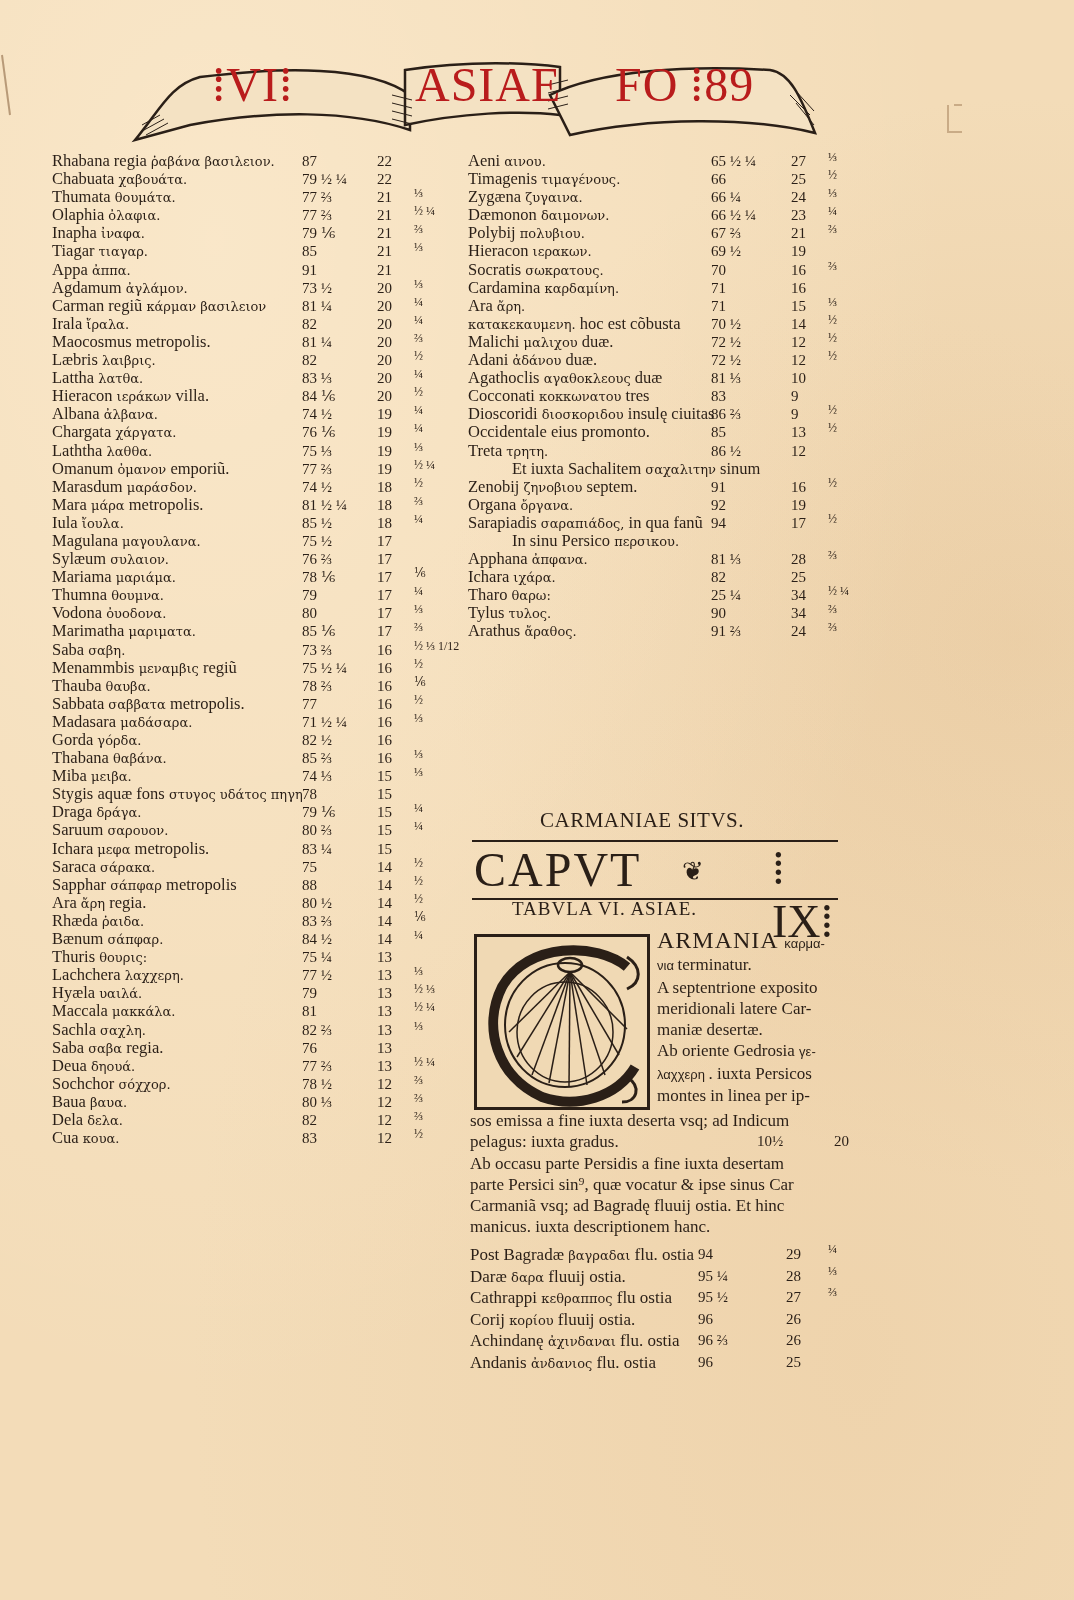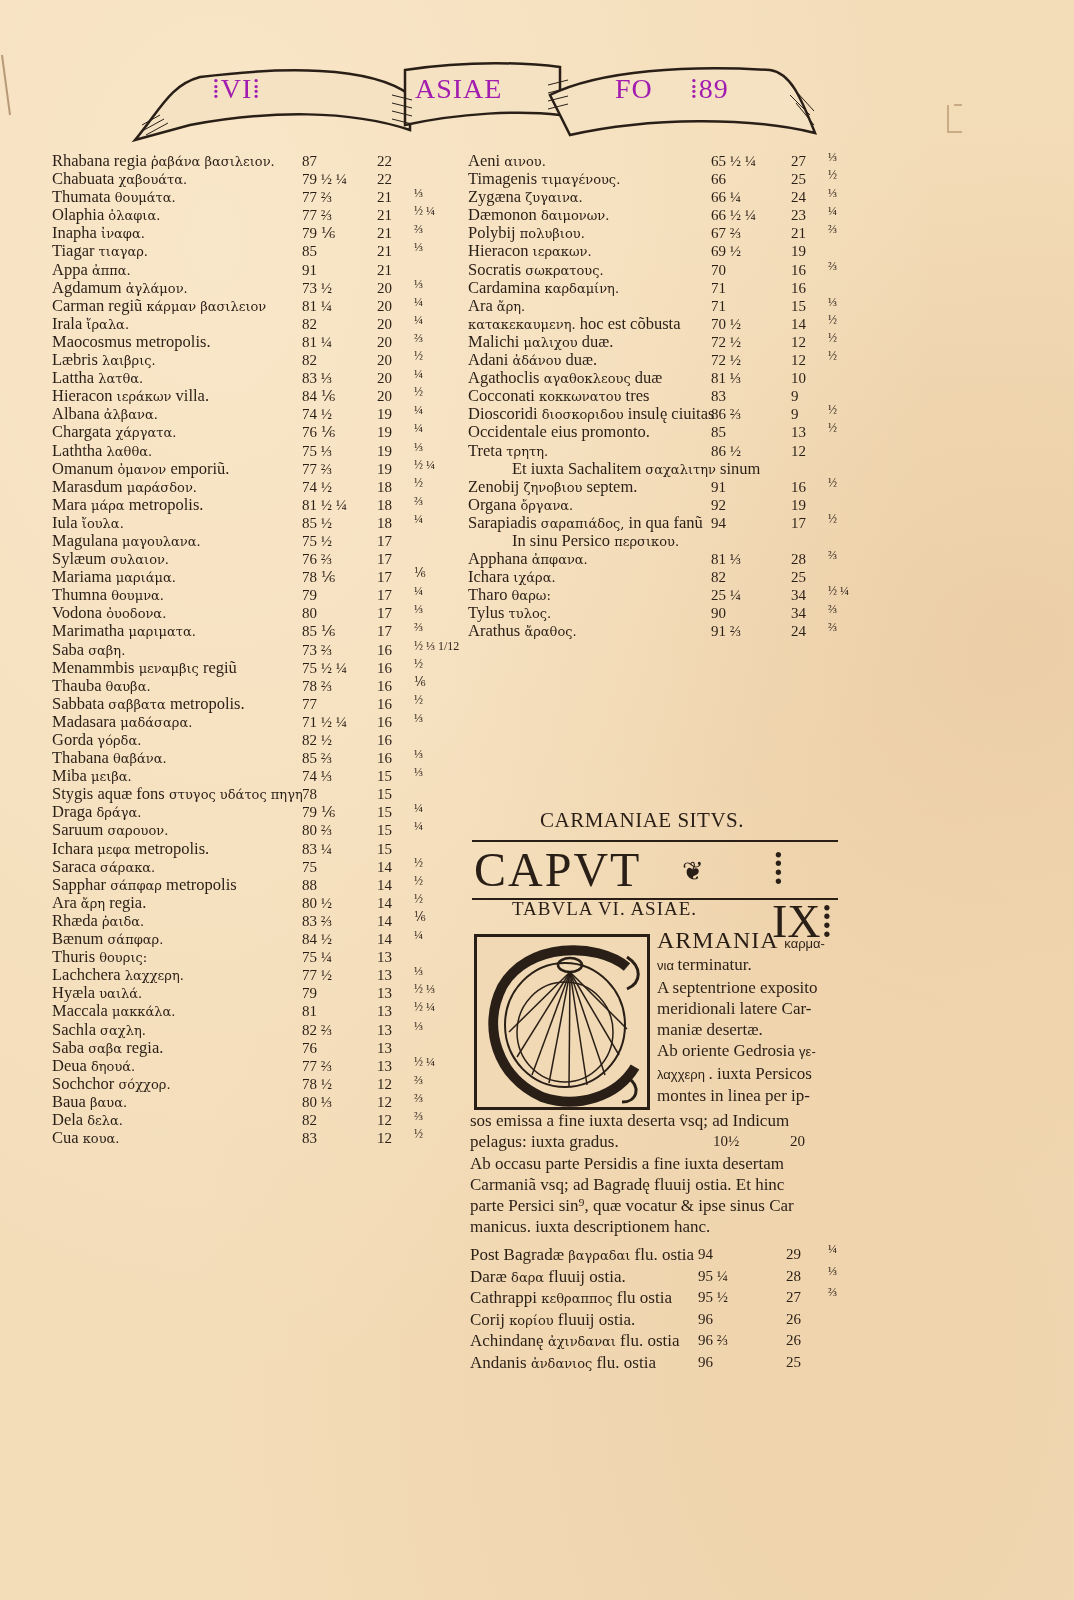--- a/index.html
+++ b/index.html
@@ -13,23 +13,23 @@
     font-family: "DejaVu Serif", "Liberation Serif", serif;
     color: #2a1f17;
     position: relative;
   }
   .page { position: absolute; left: 0; top: 0; width: 1074px; height: 1600px; }
 
   
   .banner { position: absolute; left: 130px; top: 55px; width: 690px; height: 92px; }
   .banner svg { position: absolute; left: 0; top: 0; }
   .banner .btext {
-    position: absolute; top: 18px;
+    position: absolute; top: 2px;
     font-family: "Liberation Serif", "DejaVu Serif", serif;
-    font-size: 28px; color: #a21caf; letter-spacing: 1px;
+    font-size: 48px; color: #b91c1c; letter-spacing: 1px;
   }
   .b-vi { left: 82px; }
   .b-asiae { left: 285px; top: 14px; font-size: 42px; }
   .b-fo { left: 485px; top: 22px; }
   .b-num { left: 560px; top: 16px; font-size: 30px; }
 
   
   .col { position: absolute; top: 152px; }
   .col-left { left: 52px; width: 400px; }
   .col-right { left: 468px; width: 390px; }
@@ -88,21 +88,21 @@
   }
   .initial svg { position: absolute; left: 0; top: 0; }
 
   .para {
     position: absolute; font-family: "Liberation Serif", "DejaVu Serif", serif;
     font-size: 17px; line-height: 21.3px; white-space: nowrap;
   }
   .para .greek { font-size: 13px; font-family: Liberation Sans, sans-serif; margin-top: 44px; }
   .para-side { left: 657px; top: 930px; }
   .para-full { left: 470px; top: 1110px; }
-  .para-full .num { position: absolute; font-size: 15px; }
+  .para-full .num { position: absolute; font-size: 15px; margin-left: 44px; }
 
   .rivers { position: absolute; left: 470px; top: 1244px; width: 390px; }
   .rivers .row { height: 21.5px; line-height: 21px; font-size: 17px; }
   .rivers .row .lon { left: 228px; }
   .rivers .row .lat { left: 304px; margin-left: 12px; }
   .rivers .row .frac { left: 358px; }
 
   .margin-mark { position: absolute; }
 </style>
 </head>
@@ -656,22 +656,22 @@
       <div><span>maniæ desertæ. </span></div>
       <div><span>Ab oriente Gedrosia </span><span class="greek">γε- </span></div>
       <div><span class="greek">λαχχερη </span><span>. iuxta Persicos</span></div>
       <div><span>montes in linea per ip- </span></div>
     </div>
 
   <div class="para para-full" id="fullpara">
       <div style="position: relative;"><span>sos emissa a fine iuxta deserta vsq; ad Indicum</span></div>
       <div style="position: relative;"><span>pelagus: iuxta gradus.</span><span class="num" style="left: 243px; top: 0px;">10½</span><span class="num" style="left: 320px; top: 0px;">20</span></div>
       <div style="position: relative;"><span>Ab occasu parte Persidis a fine iuxta desertam</span></div>
+      <div style="position: relative;"><span>parte Persici sin⁹, quæ vocatur &amp; ipse sinus Car</span></div>
       <div style="position: relative;"><span>Carmaniã vsq; ad Bagradę fluuij ostia. Et hinc</span></div>
-      <div style="position: relative;"><span>parte Persici sin⁹, quæ vocatur &amp; ipse sinus Car</span></div>
       <div style="position: relative;"><span>manicus. iuxta descriptionem hanc.</span></div>
     </div>
 
   <div class="rivers" id="rivers">
       <div class="row">
         <span class="name"><span>Post Bagradæ </span><span class="greek">βαγραδαι </span><span>flu. ostia</span></span>
         <span class="lon">94</span>
         <span class="lat">29</span>
         <span class="frac">¼</span>
       </div>

